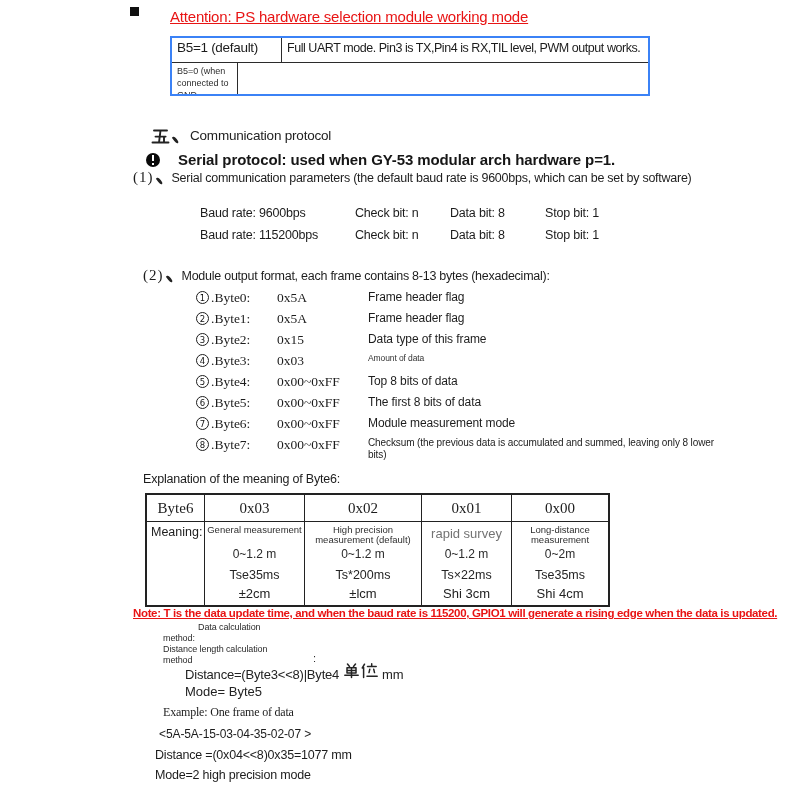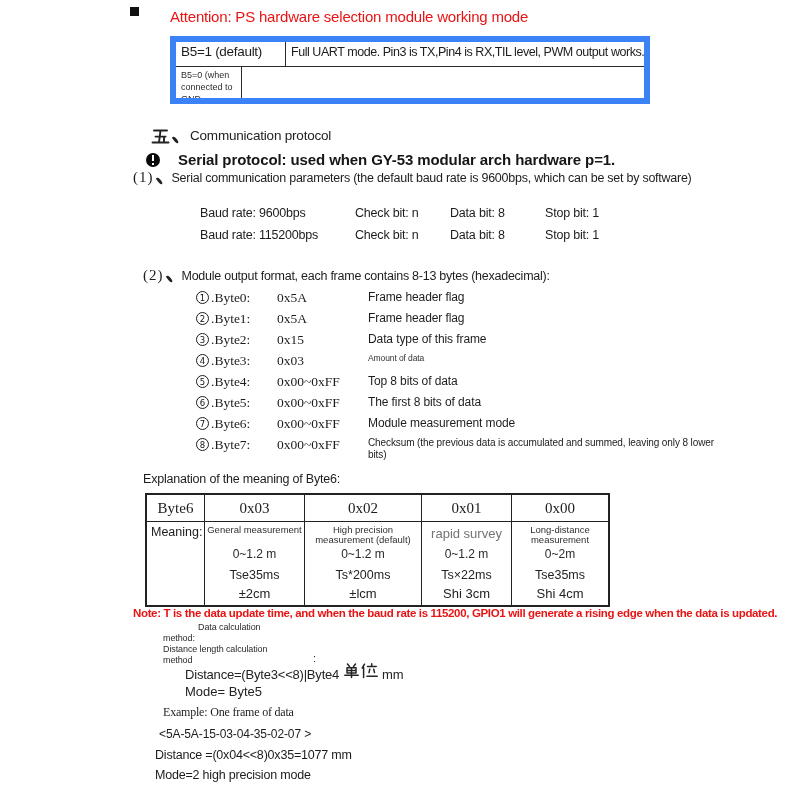--- a/index.html
+++ b/index.html
@@ -2,31 +2,31 @@
 <html><head>
 <meta charset="utf-8">
 <style>
   * { margin:0; padding:0; box-sizing:border-box; }
   html,body { background:#fff; }
   #page {
     position:relative; width:800px; height:800px; background:#fff;
     font-family:"Liberation Sans", sans-serif; color:#1c1c1c; overflow:hidden;
   }
   .abs { position:absolute; }
-  .red { color:#e81414; }
+  .red { color:#e81414;text-decoration:underline; }
   .serif { font-family:"Liberation Serif","DejaVu Serif",serif; }
 
   
   .mark { background:#101010; }
 
   
   #attention { left:170px; top:8px; font-size:15px; letter-spacing:-0.2px; }
 
   
-  #ps-table { left:170px; top:36px; width:480px; border:6px solid #3b82f6; display:grid;
+  #ps-table { left:170px; top:36px; width:480px; border:2px solid #3b82f6; display:grid;
     grid-template-columns:110px 1fr; grid-template-rows:25px 31px; }
   #ps-table .cell { padding:2px 5px; overflow:hidden; }
   #ps-table .r1 { border-bottom:1.5px solid #2b2b2b; }
   #ps-table .c1 { border-right:1.5px solid #2b2b2b; }
   .ps-key1 { font-size:13.5px; letter-spacing:-0.3px; }
   .ps-val1 { font-size:12.5px; letter-spacing:-0.45px; white-space:nowrap; padding-top:3px !important; }
   .ps-key2 { font-size:9px; line-height:1.35; color:#2e2e2e; width:66px; }
   .ps-val2 { font-size:9.5px; line-height:1.3; color:#2e2e2e; width:352px; letter-spacing:-0.1px; }
 
   

